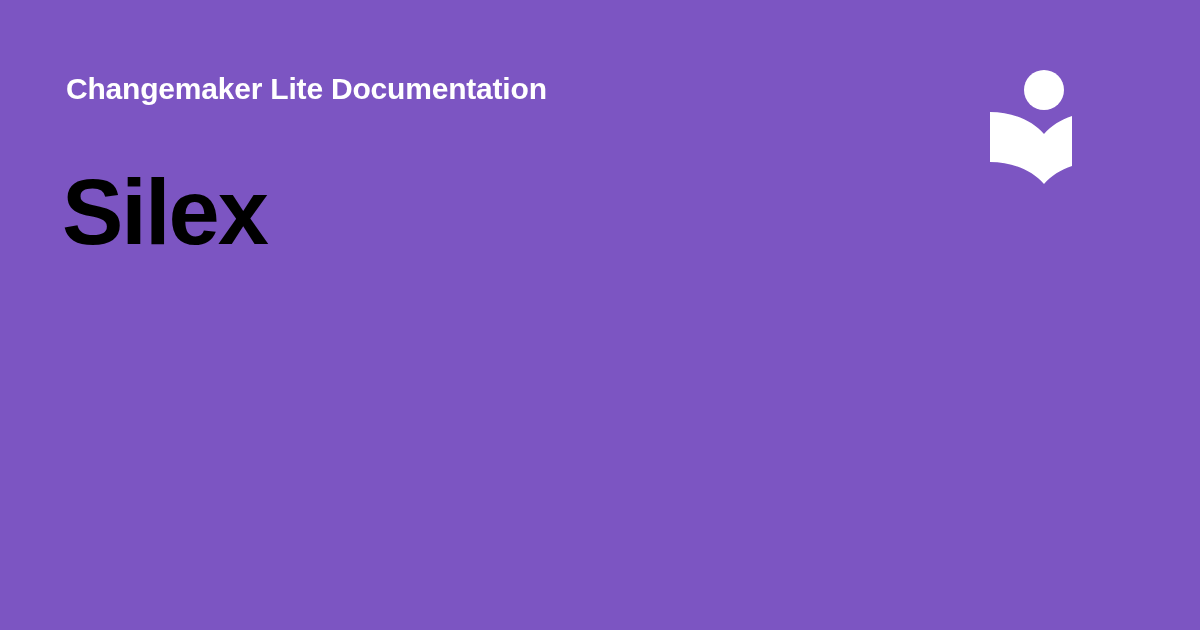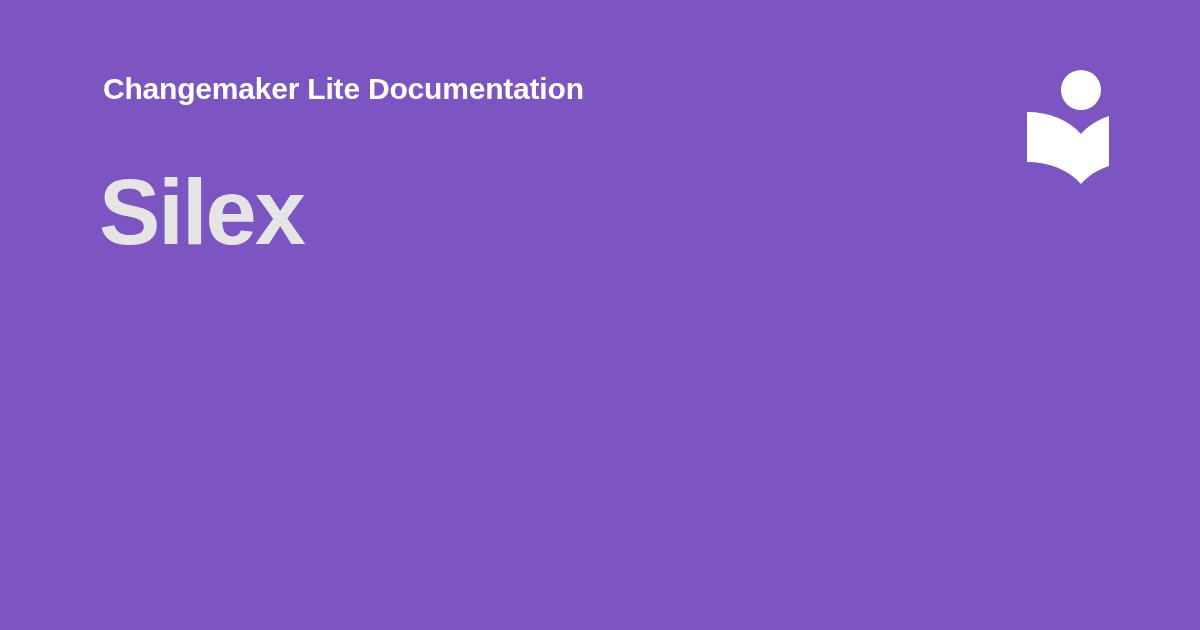--- a/index.html
+++ b/index.html
@@ -13,21 +13,20 @@
     -webkit-font-smoothing: antialiased;
   }
 
   .card {
     position: relative;
     width: 1072px;
     height: 630px;
     background: var(--bg, #7c55c2);
     overflow: hidden;
     box-sizing: border-box;
-    margin-left: 37px;
   }
 
   
   .eyebrow {
     position: absolute;
     left: 66px;
     top: 70px;
     margin: 0;
     font-size: 30px;
     line-height: 38px;
@@ -38,21 +37,21 @@
   }
 
   .title {
     position: absolute;
     left: 62px;
     top: 160px;
     margin: 0;
     font-size: 92px;
     line-height: 104px;
     font-weight: bold;
-    color: #e5e5e5;
+    color: #000000;
     letter-spacing: -2px;
     white-space: nowrap;
   }
 
   
   .logo {
     position: absolute;
     left: 986px;
     top: 62px;
     width: 116px;

